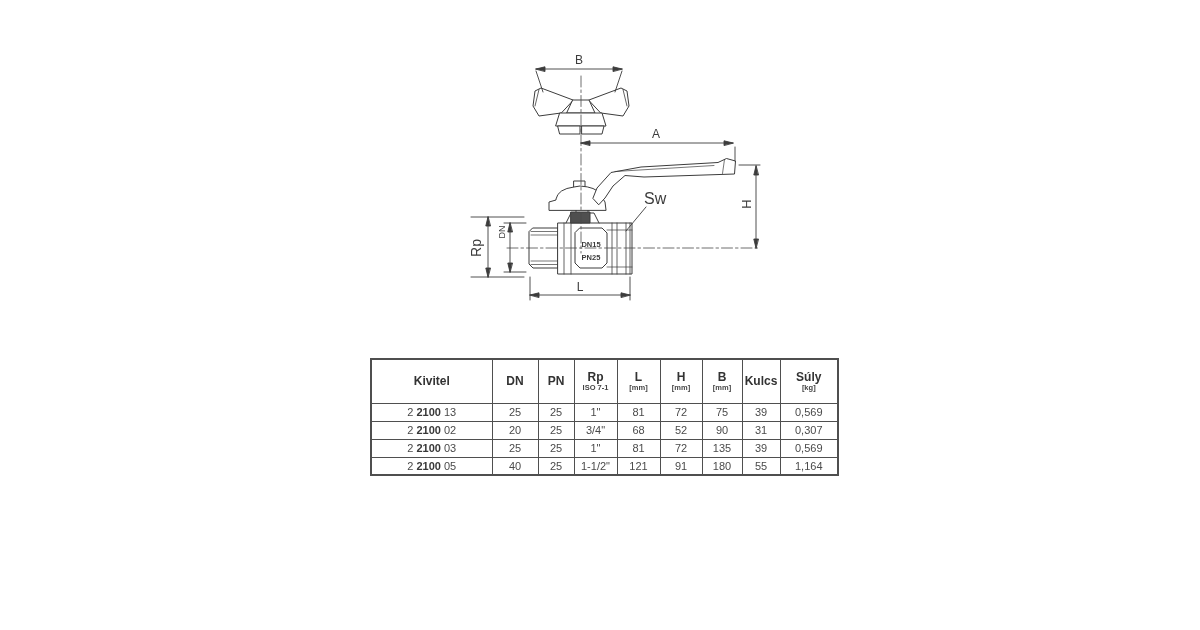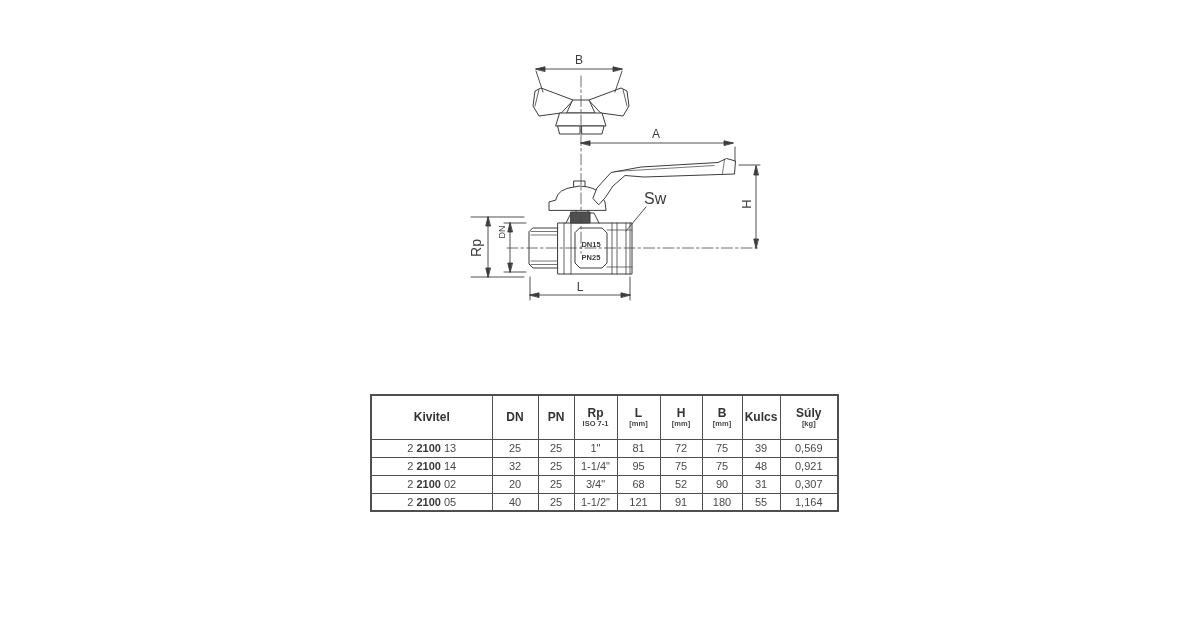--- a/index.html
+++ b/index.html
@@ -1,21 +1,21 @@
 <!DOCTYPE html>
 <html><head>
 <meta charset="utf-8">
 <style>
   html,body{margin:0;padding:0;background:#fff;}
   .page{position:relative;width:1200px;height:630px;background:#ffffff;overflow:hidden;
         font-family:"Liberation Sans", sans-serif;}
   svg text{font-family:"Liberation Sans", sans-serif;fill:#3c3c3c;}
   .drawing{position:absolute;left:430px;top:40px;}
   table.dim{position:absolute;left:370px;top:358px;width:467px;border-collapse:collapse;
-            table-layout:fixed;border:2px solid #4f4f4f;margin-top:36px;}
+            table-layout:fixed;border:2px solid #4f4f4f;}
   table.dim th,table.dim td{border:1px solid #4f4f4f;padding:0;text-align:center;vertical-align:middle;}
   table.dim thead tr{height:44px;}
   table.dim tbody tr{height:18px;}
   .hl{font-size:12px;font-weight:bold;color:#333;line-height:13px;}
   .hs{font-size:7.5px;font-weight:bold;color:#444;line-height:8px;}
   table.dim td{font-size:11px;color:#4a4a4a;}
   table.dim td b{color:#383838;}
   col.c-kivitel{width:121px}col.c-dn{width:46px}col.c-pn{width:36px}col.c-rp{width:43px}
   col.c-l{width:43px}col.c-h{width:42px}col.c-b{width:40px}col.c-kulcs{width:38px}col.c-suly{width:58px}
 </style>
@@ -181,42 +181,42 @@
           <td>25</td>
           <td>25</td>
           <td>1"</td>
           <td>81</td>
           <td>72</td>
           <td>75</td>
           <td>39</td>
           <td>0,569</td>
         </tr>
         <tr>
-          <td>2 <b>2100</b> 14</td>
-          <td>32</td>
-          <td>25</td>
-          <td>1-1/4"</td>
-          <td>95</td>
-          <td>75</td>
-          <td>75</td>
-          <td>48</td>
-          <td>0,921</td>
-        </tr>
-        <tr>
           <td>2 <b>2100</b> 02</td>
           <td>20</td>
           <td>25</td>
           <td>3/4"</td>
           <td>68</td>
           <td>52</td>
           <td>90</td>
           <td>31</td>
           <td>0,307</td>
         </tr>
         <tr>
+          <td>2 <b>2100</b> 03</td>
+          <td>25</td>
+          <td>25</td>
+          <td>1"</td>
+          <td>81</td>
+          <td>72</td>
+          <td>135</td>
+          <td>39</td>
+          <td>0,569</td>
+        </tr>
+        <tr>
           <td>2 <b>2100</b> 05</td>
           <td>40</td>
           <td>25</td>
           <td>1-1/2"</td>
           <td>121</td>
           <td>91</td>
           <td>180</td>
           <td>55</td>
           <td>1,164</td>
         </tr>

